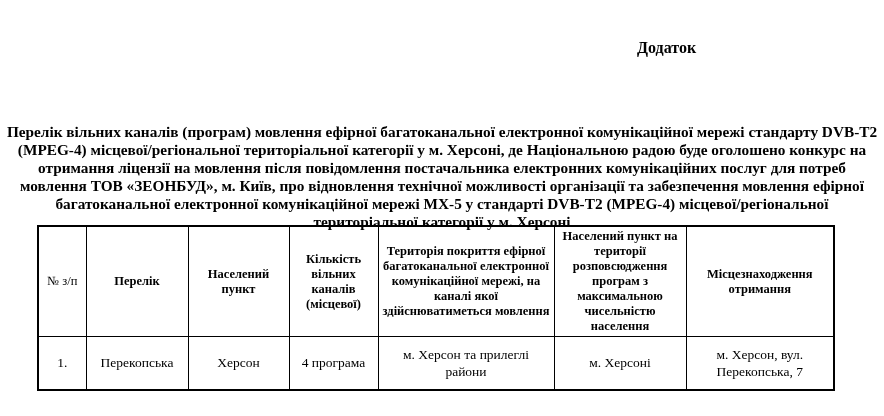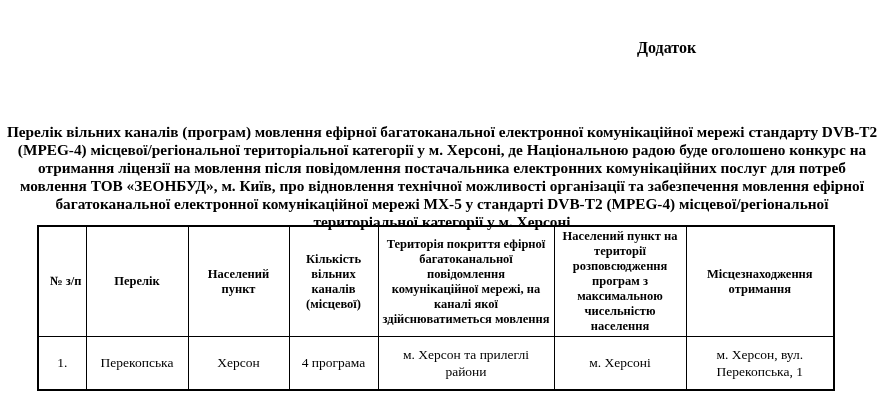--- a/index.html
+++ b/index.html
@@ -53,21 +53,21 @@
     padding: 2px 4px;
     overflow: hidden;
   }
   table.channels thead tr { height: 109px; }
   table.channels tbody tr { height: 53px; }
   table.channels th {
     font-weight: bold;
     font-size: 12.5px;
     line-height: 15px;
   }
-  table.channels th.plain { font-weight: bold; text-align: right; }
+  table.channels th.plain { font-weight: normal; }
   table.channels td {
     font-size: 13.5px;
     line-height: 17px;
   }
 </style>
 </head>
 <body>
 
 <div class="annotation">
   <div class="bold-line">Додаток</div>
@@ -84,29 +84,29 @@
     <col style="width:176px">
     <col style="width:132px">
     <col style="width:148px">
   </colgroup>
   <thead>
     <tr>
       <th class="plain">№ з/п</th>
       <th>Перелік</th>
       <th>Населений пункт</th>
       <th>Кількість вільних каналів (місцевої)</th>
-      <th>Територія покриття ефірної багатоканальної повідомлення комунікаційної мережі,  на каналі якої здійснюватиметься мовлення</th>
+      <th>Територія покриття ефірної багатоканальної електронної комунікаційної мережі,  на каналі якої здійснюватиметься мовлення</th>
       <th>Населений пункт на території розповсюдження програм з максимальною чисельністю населення</th>
       <th>Місцезнаходження отримання</th>
     </tr>
   </thead>
   <tbody>
     <tr>
       <td>1.</td>
       <td>Перекопська</td>
       <td>Херсон</td>
       <td>4 програма</td>
       <td>м. Херсон та прилеглі райони</td>
       <td>м. Херсоні</td>
-      <td>м. Херсон, вул. Перекопська, 1</td>
+      <td>м. Херсон, вул. Перекопська, 7</td>
     </tr>
   </tbody>
 </table>
 
 </body></html>

